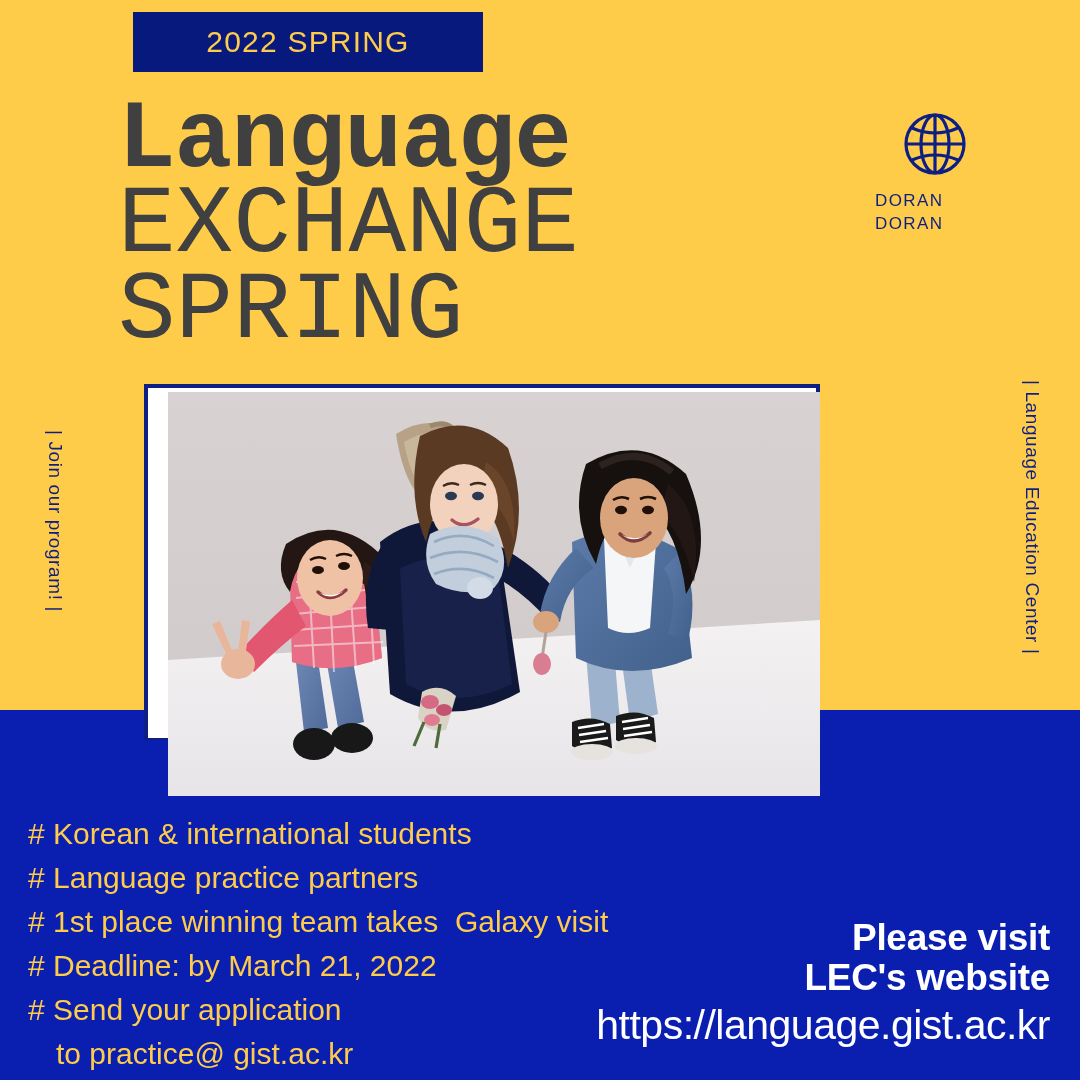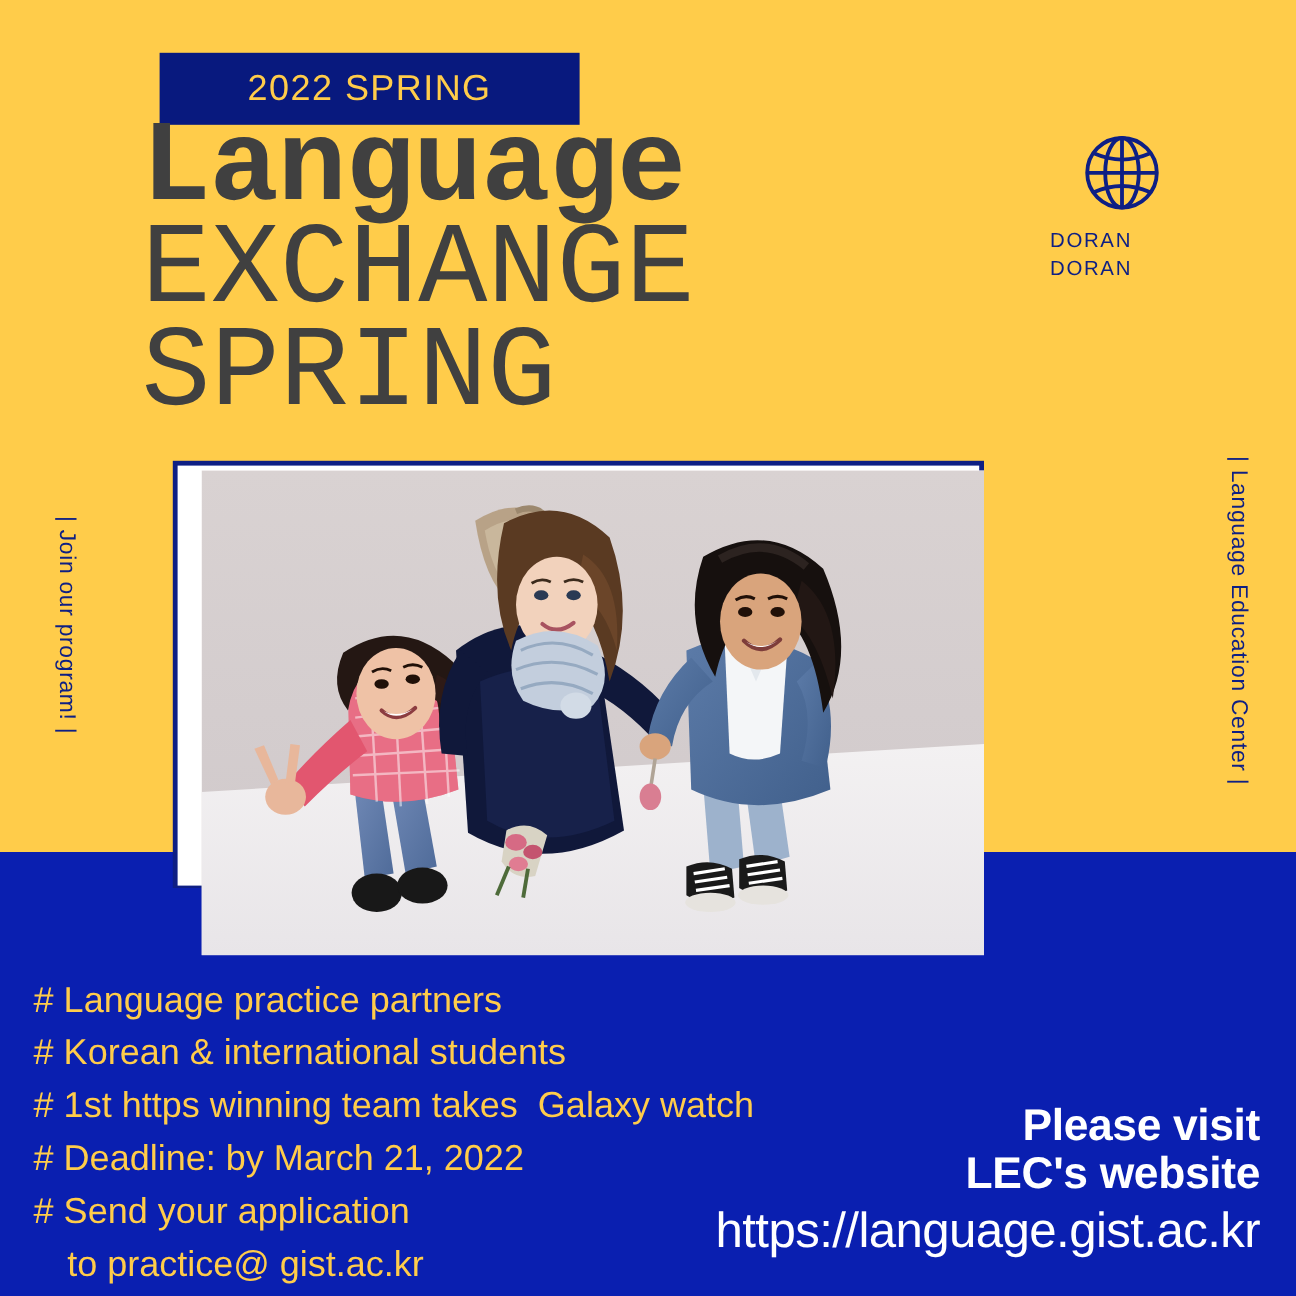--- a/index.html
+++ b/index.html
@@ -21,21 +21,21 @@
     position:absolute;left:0;top:0;width:1080px;height:1080px;
     background:#FFCC4A;
   }
   .bg-blue-main{
     position:absolute;left:0;top:710px;width:1080px;height:370px;
     background:#0A1FB0;
   }
 
   
   .badge{
-    position:absolute;left:133px;top:44px;width:350px;height:60px;
+    position:absolute;left:133px;top:12px;width:350px;height:60px;
     background:#08197E;
     display:flex;align-items:center;justify-content:center;
   }
   .badge-text{
     color:#FFCC4A;
     font-size:30px;
     letter-spacing:1.2px;
     font-weight:400;
     white-space:nowrap;
   }
@@ -347,23 +347,23 @@
         <path d="M445 108 Q453 103 461 107" stroke="#201008" stroke-width="2.6" fill="none"></path>
         <path d="M472 107 Q480 103 488 107" stroke="#201008" stroke-width="2.6" fill="none"></path>
 
         <path d="M452 142 Q466 156 482 141" stroke="#7E3D3A" stroke-width="3.6" fill="none" stroke-linecap="round"></path>
         <path d="M454 143 Q466 152 480 142 Q467 150 454 143 Z" fill="#ffffff"></path>
       </g>
     </svg>
   </div>
 
   <div class="bullets">
+    <div># Korean &amp; international students</div>
     <div># Language practice partners</div>
-    <div># Korean &amp; international students</div>
-    <div># 1st https winning team takes  Galaxy watch</div>
+    <div># 1st place winning team takes  Galaxy visit</div>
     <div># Deadline: by March 21, 2022</div>
     <div># Send your application</div>
     <div class="b-indent">to practice@ gist.ac.kr</div>
   </div>
 
   <div class="visit">
     <div class="visit-line">Please visit</div>
     <div class="visit-line">LEC's website</div>
     <div class="visit-url">https://language.gist.ac.kr</div>
   </div>

